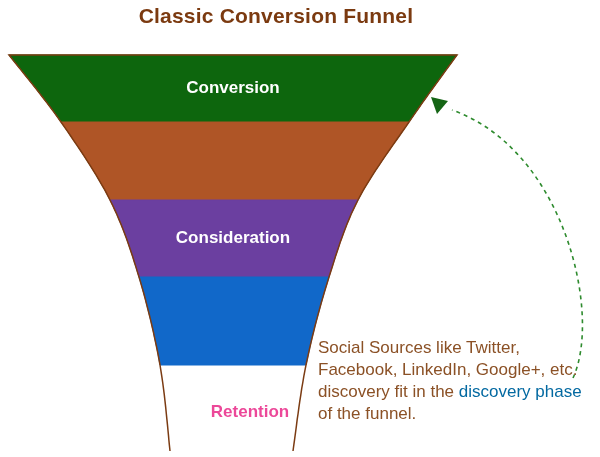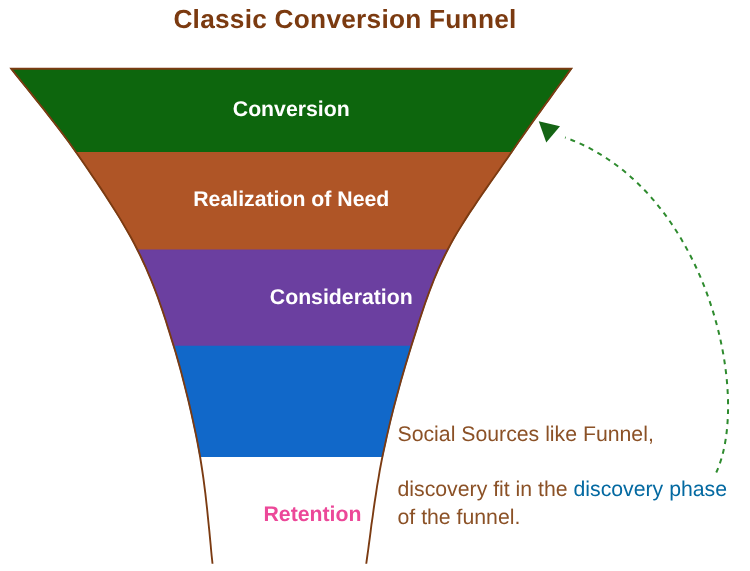--- a/index.html
+++ b/index.html
@@ -42,24 +42,23 @@
         <path d="M 61.0 122.0 L 64.2 126.6 L 67.4 131.2 L 70.7 136.0 L 73.9 140.8 L 77.2 145.6 L 80.5 150.5 L 83.7 155.4 L 86.9 160.4 L 90.1 165.4 L 93.2 170.3 L 96.3 175.3 L 99.2 180.3 L 102.1 185.3 L 104.9 190.2 L 107.5 195.1 L 110.0 200.0 L 358.0 200.0 L 360.6 195.1 L 363.3 190.2 L 366.2 185.3 L 369.3 180.3 L 372.4 175.3 L 375.6 170.3 L 379.0 165.4 L 382.3 160.4 L 385.7 155.4 L 389.1 150.5 L 392.5 145.6 L 395.9 140.8 L 399.3 136.0 L 402.6 131.2 L 405.9 126.6 L 409.0 122.0 Z" fill="#AF5526" stroke="#AF5526" stroke-width="1"></path>
         <path d="M 110.0 200.0 L 112.4 204.8 L 114.6 209.6 L 116.8 214.3 L 118.8 219.1 L 120.8 223.8 L 122.7 228.5 L 124.5 233.2 L 126.3 237.9 L 127.9 242.6 L 129.6 247.4 L 131.2 252.2 L 132.8 257.0 L 134.3 261.9 L 135.9 266.9 L 137.4 271.9 L 139.0 277.0 L 329.0 277.0 L 330.6 271.9 L 332.2 266.9 L 333.8 261.9 L 335.3 257.0 L 336.9 252.2 L 338.5 247.4 L 340.1 242.6 L 341.8 237.9 L 343.5 233.2 L 345.3 228.5 L 347.1 223.8 L 349.1 219.1 L 351.1 214.3 L 353.3 209.6 L 355.6 204.8 L 358.0 200.0 Z" fill="#6B3FA0" stroke="#6B3FA0" stroke-width="1"></path>
         <path d="M 139.0 277.0 L 140.6 282.2 L 142.1 287.5 L 143.6 292.8 L 145.1 298.3 L 146.5 303.8 L 147.9 309.3 L 149.3 314.8 L 150.7 320.4 L 152.0 326.0 L 153.3 331.7 L 154.5 337.3 L 155.7 342.9 L 156.9 348.5 L 158.0 354.0 L 159.0 359.5 L 160.0 365.0 L 306.0 365.0 L 307.2 359.5 L 308.4 354.0 L 309.6 348.5 L 310.9 342.9 L 312.2 337.3 L 313.6 331.7 L 315.0 326.0 L 316.5 320.4 L 318.0 314.8 L 319.5 309.3 L 321.0 303.8 L 322.6 298.3 L 324.2 292.8 L 325.8 287.5 L 327.4 282.2 L 329.0 277.0 Z" fill="#1168C9" stroke="#1168C9" stroke-width="1"></path>
       </g>
     <path id="funnel-outline" fill="none" stroke-width="1.5" stroke="#7B3B12" d="M 170.0 451.0 L 169.7 448.0 L 169.3 444.4 L 168.9 440.2 L 168.5 435.6 L 168.0 430.5 L 167.5 425.1 L 166.9 419.4 L 166.3 413.5 L 165.7 407.4 L 165.0 401.2 L 164.3 394.9 L 163.5 388.7 L 162.7 382.5 L 161.8 376.4 L 160.9 370.6 L 160.0 365.0 L 160.0 365.0 L 159.0 359.5 L 158.0 354.0 L 156.9 348.5 L 155.7 342.9 L 154.5 337.3 L 153.3 331.7 L 152.0 326.0 L 150.7 320.4 L 149.3 314.8 L 147.9 309.3 L 146.5 303.8 L 145.1 298.3 L 143.6 292.8 L 142.1 287.5 L 140.6 282.2 L 139.0 277.0 L 139.0 277.0 L 137.4 271.9 L 135.9 266.9 L 134.3 261.9 L 132.8 257.0 L 131.2 252.2 L 129.6 247.4 L 127.9 242.6 L 126.3 237.9 L 124.5 233.2 L 122.7 228.5 L 120.8 223.8 L 118.8 219.1 L 116.8 214.3 L 114.6 209.6 L 112.4 204.8 L 110.0 200.0 L 110.0 200.0 L 107.5 195.1 L 104.9 190.2 L 102.1 185.3 L 99.2 180.3 L 96.3 175.3 L 93.2 170.3 L 90.1 165.4 L 86.9 160.4 L 83.7 155.4 L 80.5 150.5 L 77.2 145.6 L 73.9 140.8 L 70.7 136.0 L 67.4 131.2 L 64.2 126.6 L 61.0 122.0 L 61.0 122.0 L 57.7 117.4 L 54.3 112.6 L 50.7 107.8 L 47.0 102.9 L 43.2 98.0 L 39.4 93.1 L 35.7 88.3 L 31.9 83.6 L 28.3 79.1 L 24.8 74.7 L 21.5 70.6 L 18.4 66.8 L 15.6 63.3 L 13.0 60.1 L 10.8 57.3 L 9.0 55.0 L 457.0 55.0 L 455.3 57.3 L 453.3 60.1 L 451.0 63.3 L 448.4 66.8 L 445.6 70.6 L 442.6 74.7 L 439.5 79.1 L 436.2 83.6 L 432.8 88.3 L 429.3 93.1 L 425.8 98.0 L 422.3 102.9 L 418.9 107.8 L 415.5 112.6 L 412.2 117.4 L 409.0 122.0 L 409.0 122.0 L 405.9 126.6 L 402.6 131.2 L 399.3 136.0 L 395.9 140.8 L 392.5 145.6 L 389.1 150.5 L 385.7 155.4 L 382.3 160.4 L 379.0 165.4 L 375.6 170.3 L 372.4 175.3 L 369.3 180.3 L 366.2 185.3 L 363.3 190.2 L 360.6 195.1 L 358.0 200.0 L 358.0 200.0 L 355.6 204.8 L 353.3 209.6 L 351.1 214.3 L 349.1 219.1 L 347.1 223.8 L 345.3 228.5 L 343.5 233.2 L 341.8 237.9 L 340.1 242.6 L 338.5 247.4 L 336.9 252.2 L 335.3 257.0 L 333.8 261.9 L 332.2 266.9 L 330.6 271.9 L 329.0 277.0 L 329.0 277.0 L 327.4 282.2 L 325.8 287.5 L 324.2 292.8 L 322.6 298.3 L 321.0 303.8 L 319.5 309.3 L 318.0 314.8 L 316.5 320.4 L 315.0 326.0 L 313.6 331.7 L 312.2 337.3 L 310.9 342.9 L 309.6 348.5 L 308.4 354.0 L 307.2 359.5 L 306.0 365.0 L 306.0 365.0 L 304.9 370.6 L 303.8 376.4 L 302.8 382.5 L 301.7 388.7 L 300.8 394.9 L 299.8 401.2 L 298.9 407.4 L 298.1 413.5 L 297.2 419.4 L 296.5 425.1 L 295.8 430.5 L 295.1 435.6 L 294.5 440.2 L 293.9 444.4 L 293.4 448.0 L 293.0 451.0"></path>
     <path id="arrow-curve" d="M 573 378 C 602 315, 565 150, 452 110" fill="none" stroke-width="1.6" stroke-dasharray="4,4" stroke="#2E8B2E"></path>
     <polygon id="arrow-head" points="431,97 448,101 437,114" fill="#156515"></polygon>
   </svg>
 
   <div class="stage-label" style="top: 77px; width: 466px; color: rgb(255, 255, 255);">Conversion</div>
-  <div class="stage-label" style="top: 149px; width: 466px; color: rgb(255, 255, 255);">Realization of Need</div>
-  <div class="stage-label" style="top: 227px; width: 466px; color: rgb(255, 255, 255); padding-left: 40px;">Consideration</div>
+  <div class="stage-label" style="top: 227px; width: 466px; color: rgb(255, 255, 255);">Consideration</div>
   <div class="stage-label" style="top: 401px; width: 478px; color: #ec4899; margin-left: 11px;">Retention</div>
 
   <div id="annotation" style="color: rgb(139, 81, 38);">
-    <span>Social Sources like Funnel,</span><br>
-    <br>
+    <span>Social Sources like Twitter,</span><br>
+    <span>Facebook, LinkedIn, Google+, etc.</span><br>
     <span>discovery fit in the </span><span id="annotation-highlight" style="color: #0369a1;">discovery phase</span><br>
     <span>of the funnel.</span>
   </div>
 
 </div>
 
 </body></html>

